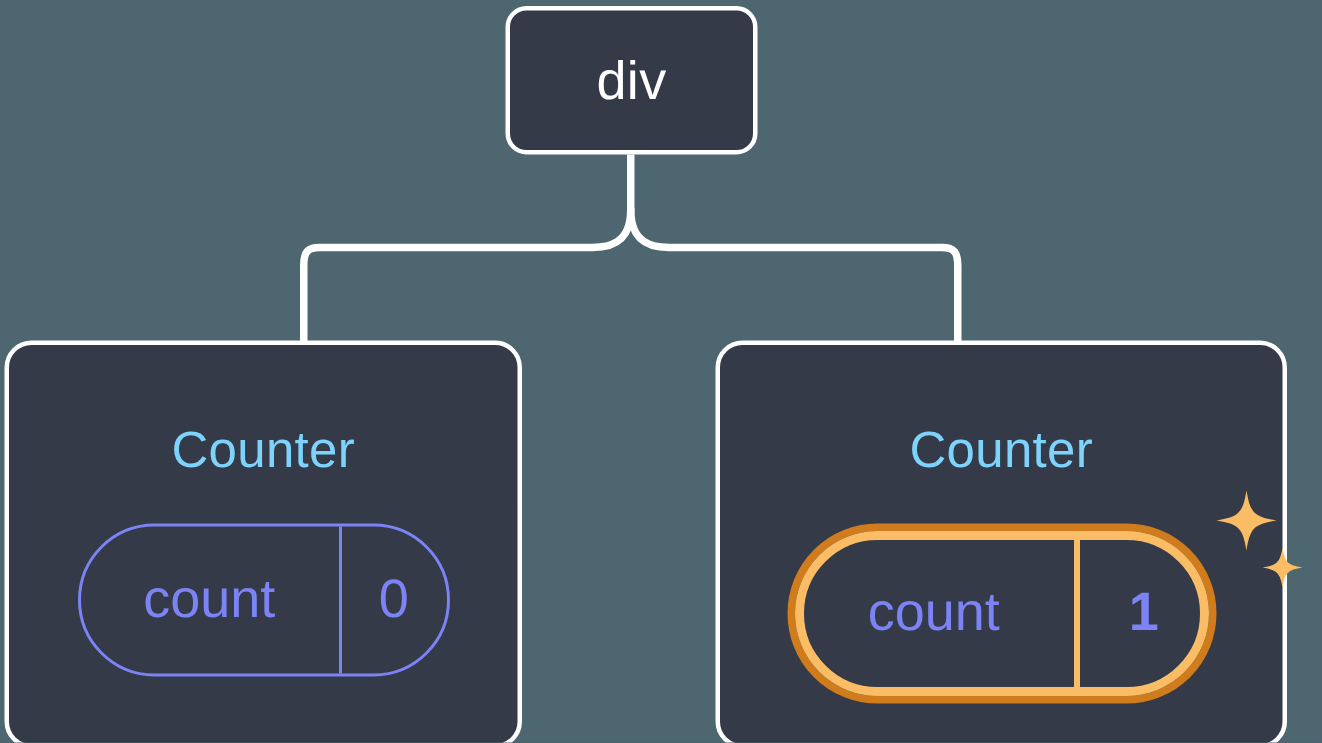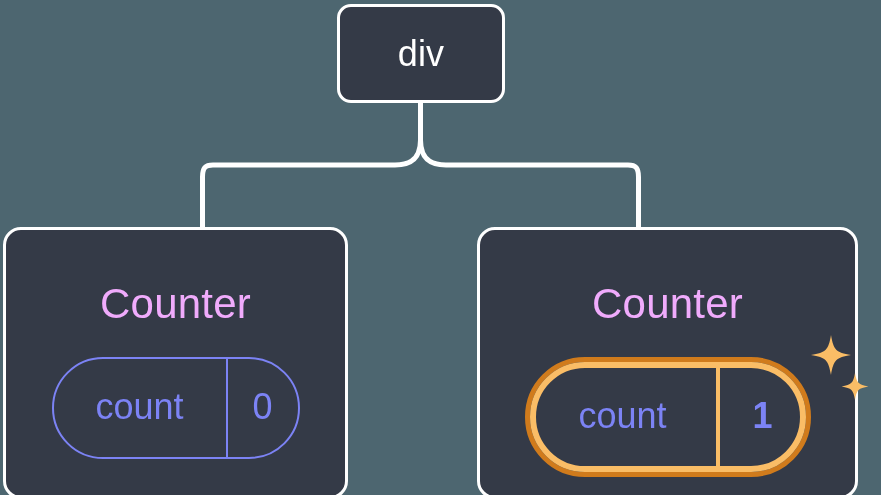--- a/index.html
+++ b/index.html
@@ -61,22 +61,22 @@
     height: 272px;
     border-radius: 18px;
     display: flex;
     flex-direction: column;
     align-items: center;
   }
   .node-counter-left  { left: 3px;   width: 345px; }
   .node-counter-right { left: 477px; width: 381px; }
 
   .node-counter .node-title {
-    color: #f0abfc;
-    font-size: 42px;
+    color: #7dd3fc;
+    font-size: 34px;
     font-weight: 400;
     line-height: 1;
     margin-top: 53px;
     letter-spacing: 0.2px;
   }
 
   
   .pill-wrap {
     position: relative;
     margin-top: 32px;

